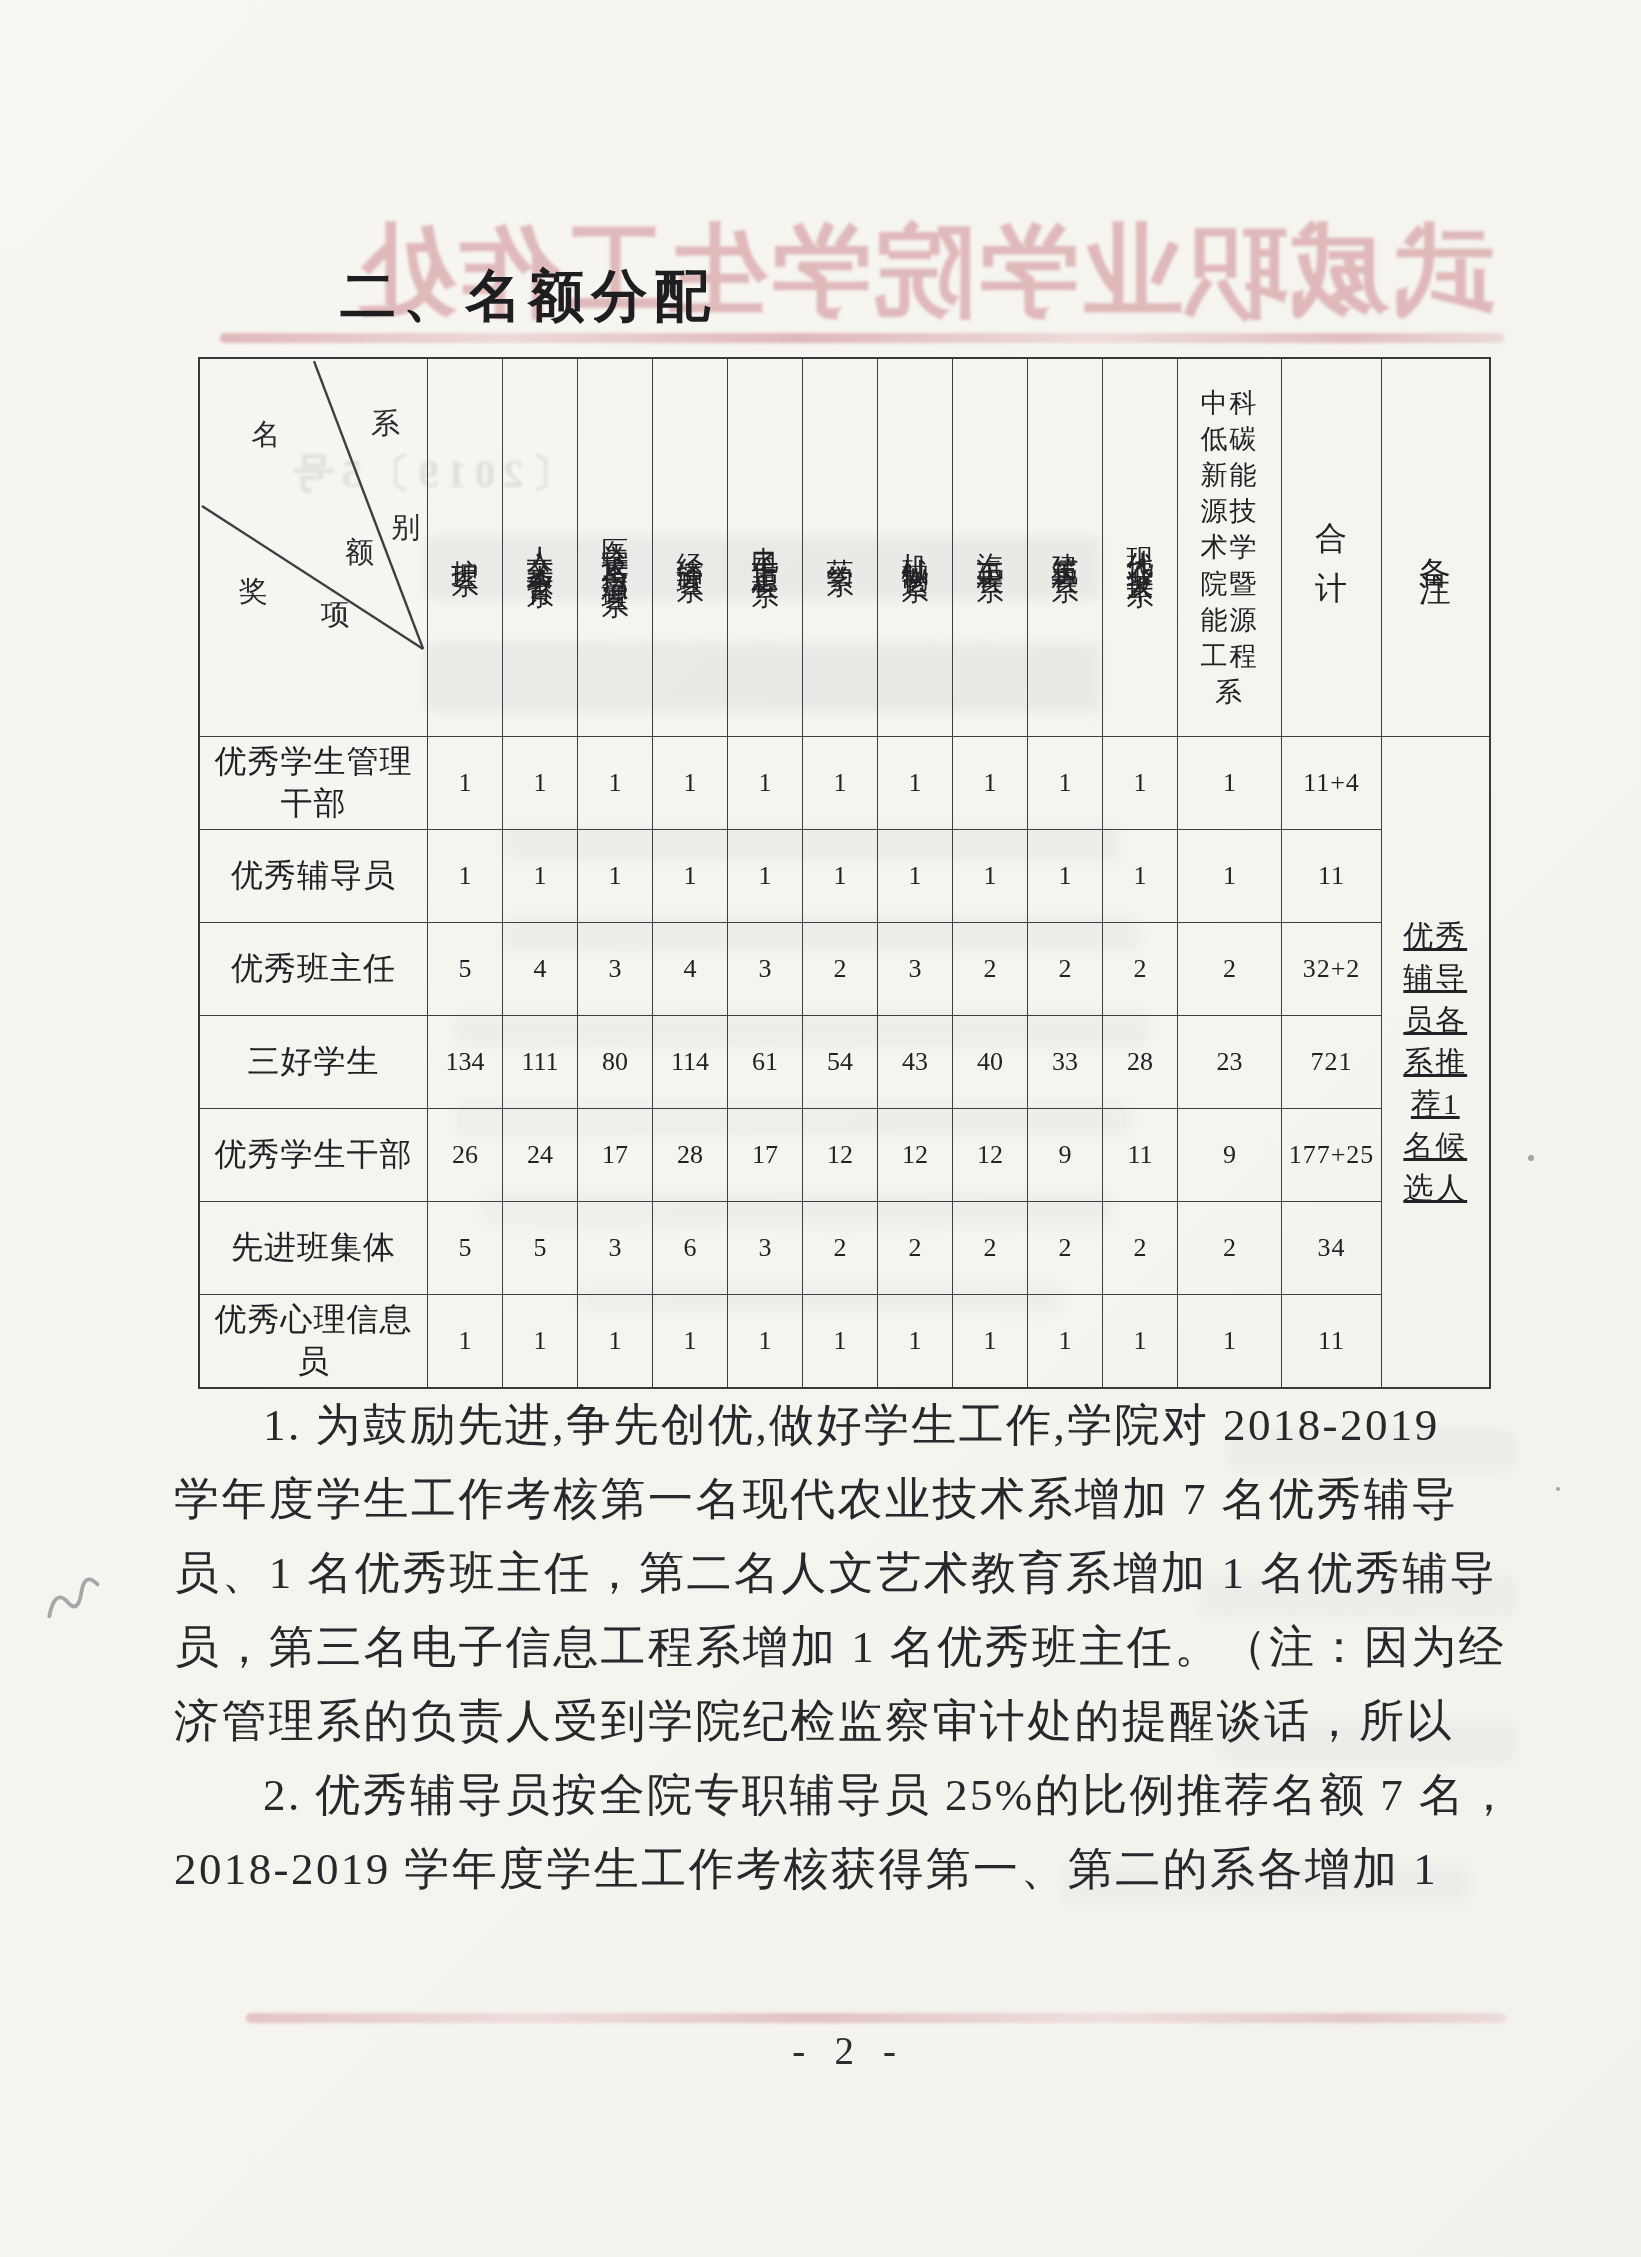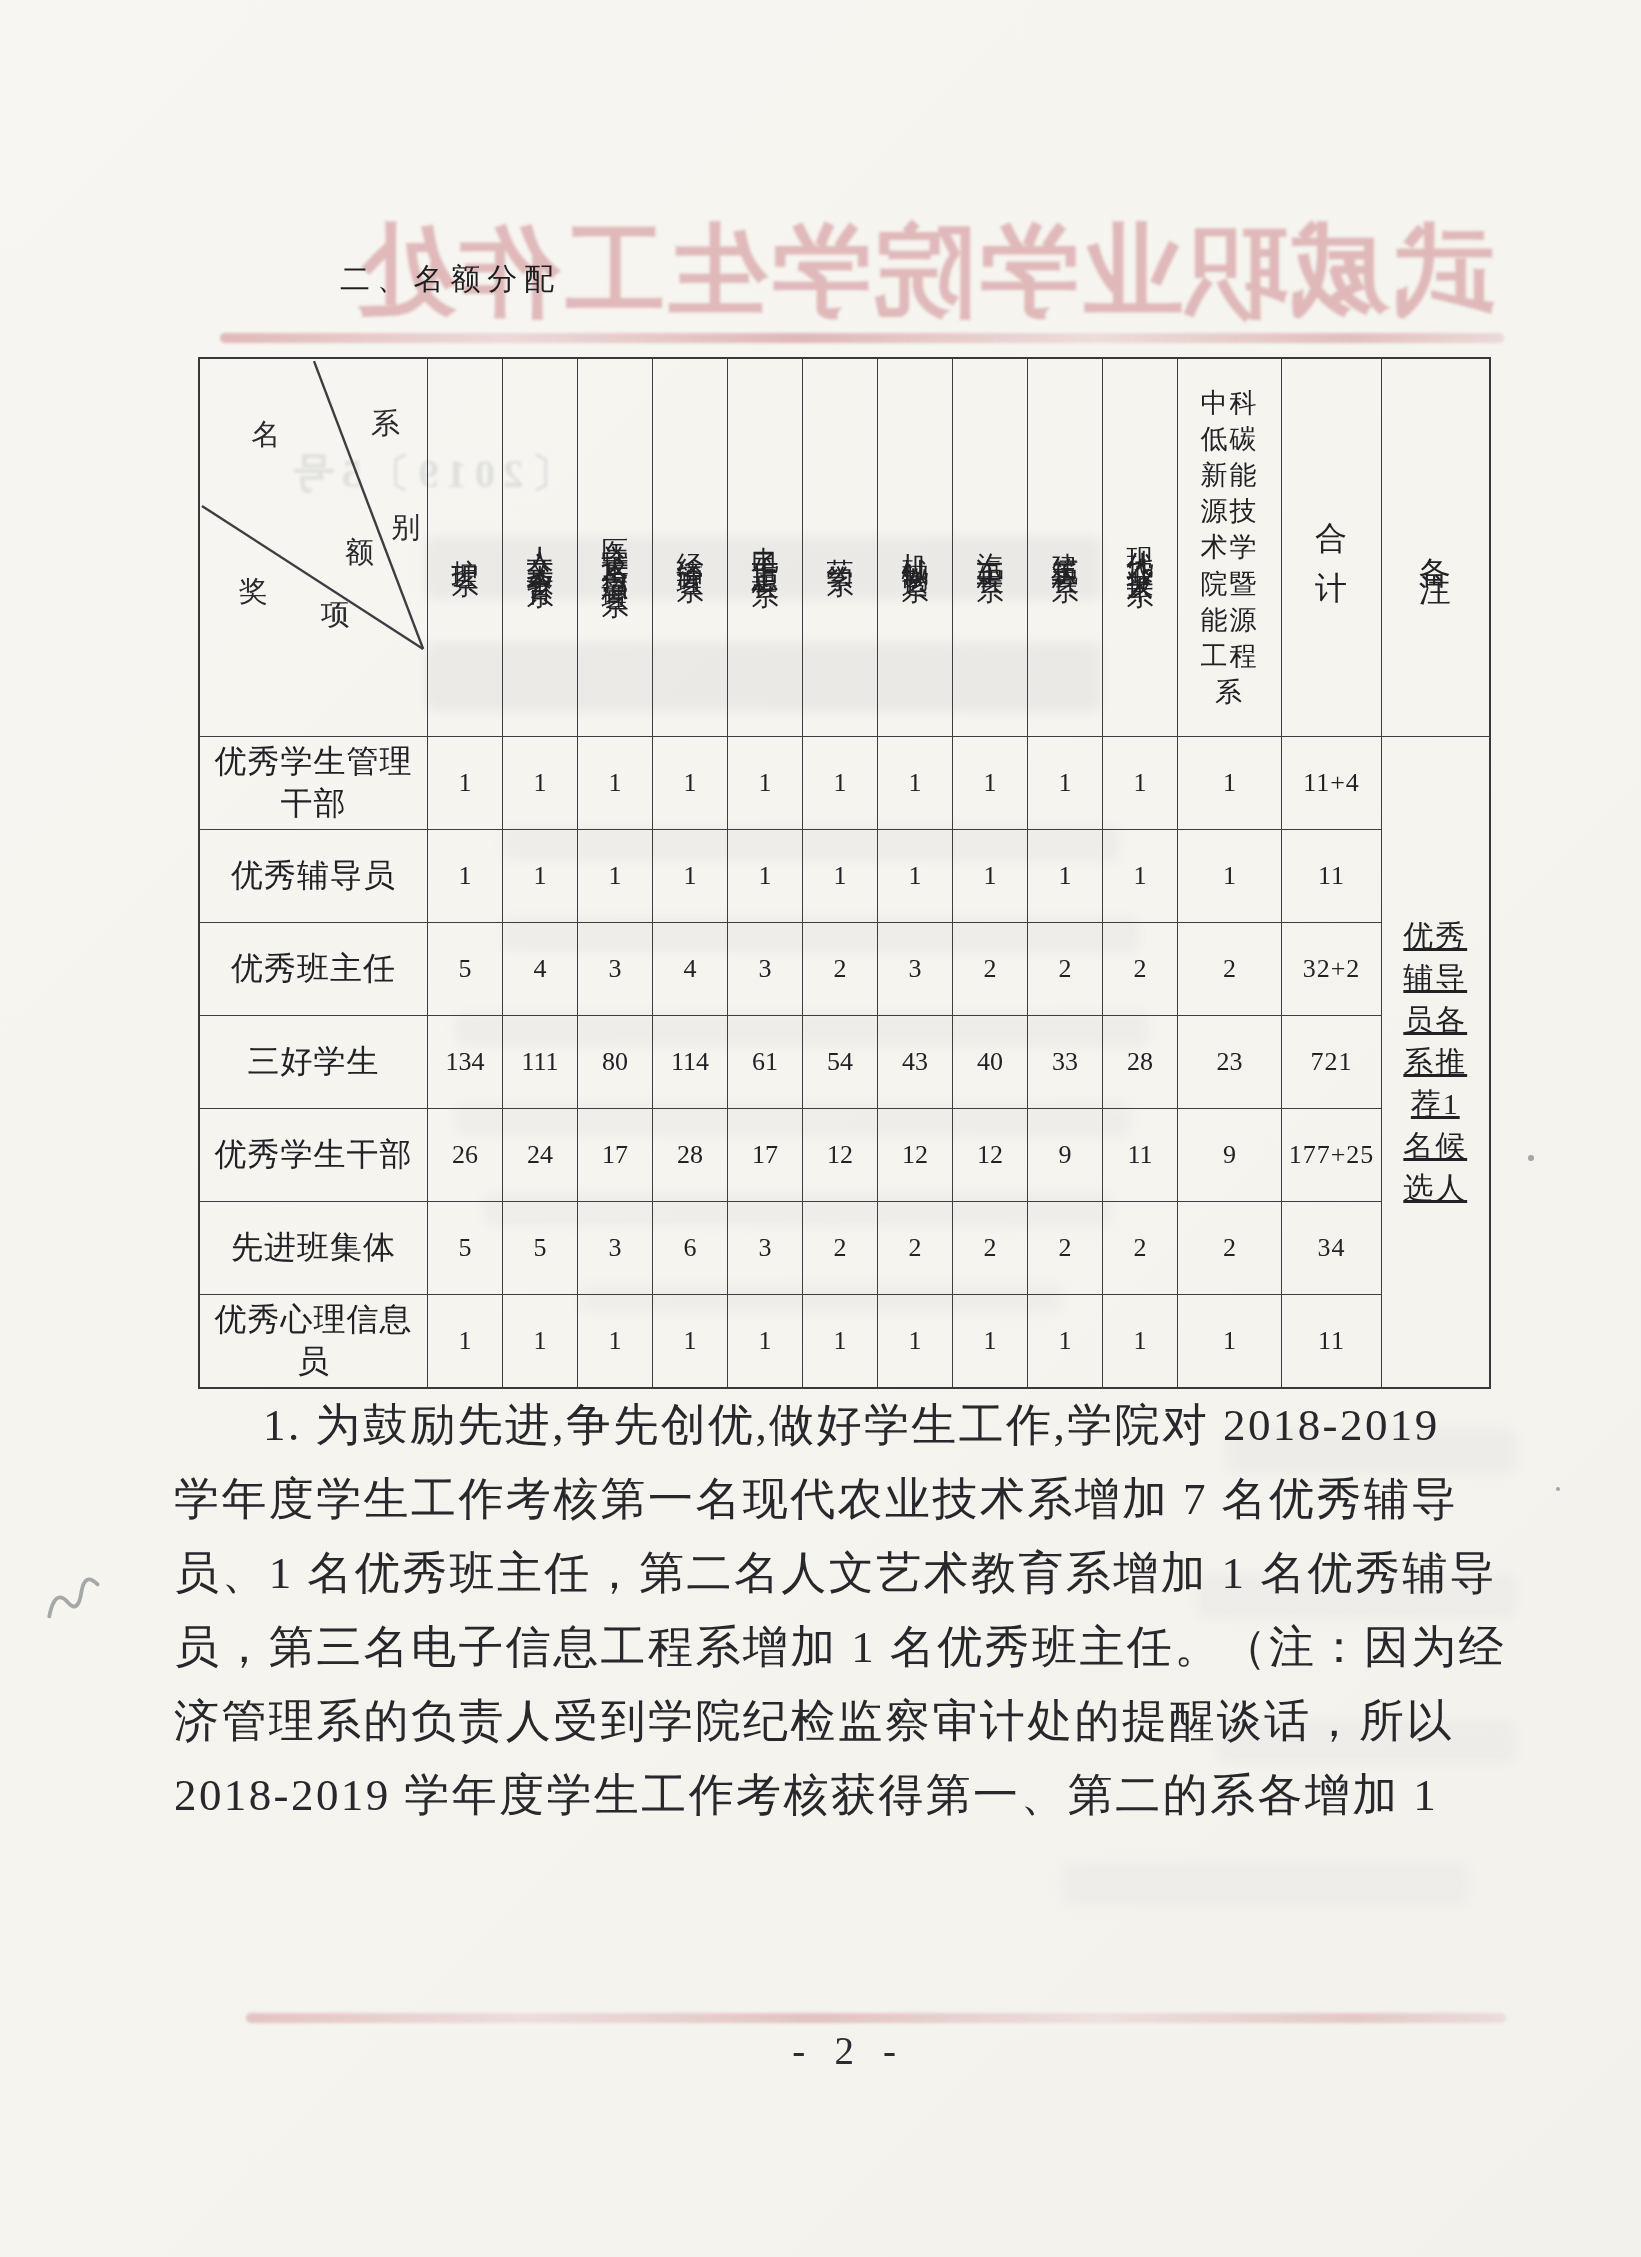--- a/index.html
+++ b/index.html
@@ -39,21 +39,21 @@
     filter:blur(1.5px); pointer-events:none;
   }
   .speck{ position:absolute; width:5.8px; height:5.8px; border-radius:50%;
     background:rgba(70,72,80,.45); pointer-events:none;}
   .squiggle{ position:absolute; pointer-events:none; }
 
   
   .heading{
     position:absolute; left:340px; top:259px; margin:0;
     font-family:"Liberation Sans", sans-serif;
-    font-size:30px; font-weight:normal; letter-spacing:6.8px; color:#1e1e21;
+    font-size:56px; font-weight:bold; letter-spacing:6.8px; color:#1e1e21;
   }
 
   
   table.quota{
     position:absolute; left:198px; top:357px;
     border-collapse:collapse; table-layout:fixed;
     border:2.9px solid #38383d;
   }
   table.quota th, table.quota td{
     border:1.9px solid #3d3d42; padding:0; font-weight:normal;
@@ -284,19 +284,20 @@
         </tr>
       </tbody>
   </table>
 
   <div id="paras">
       <div class="pline indent">1. 为鼓励先进,争先创优,做好学生工作,学院对 2018-2019</div>
       <div class="pline">学年度学生工作考核第一名现代农业技术系增加 7 名优秀辅导</div>
       <div class="pline">员、1 名优秀班主任，第二名人文艺术教育系增加 1 名优秀辅导</div>
       <div class="pline">员，第三名电子信息工程系增加 1 名优秀班主任。（注：因为经</div>
       <div class="pline">济管理系的负责人受到学院纪检监察审计处的提醒谈话，所以</div>
+      <div class="pline indent">2. 优秀辅导员按全院专职辅导员 25%的比例推荐名额 7 名，</div>
       <div class="pline">2018-2019 学年度学生工作考核获得第一、第二的系各增加 1</div>
     </div>
 
   <div class="footer">- 2 -</div>
 
 </div>
 
 
 </body></html>

